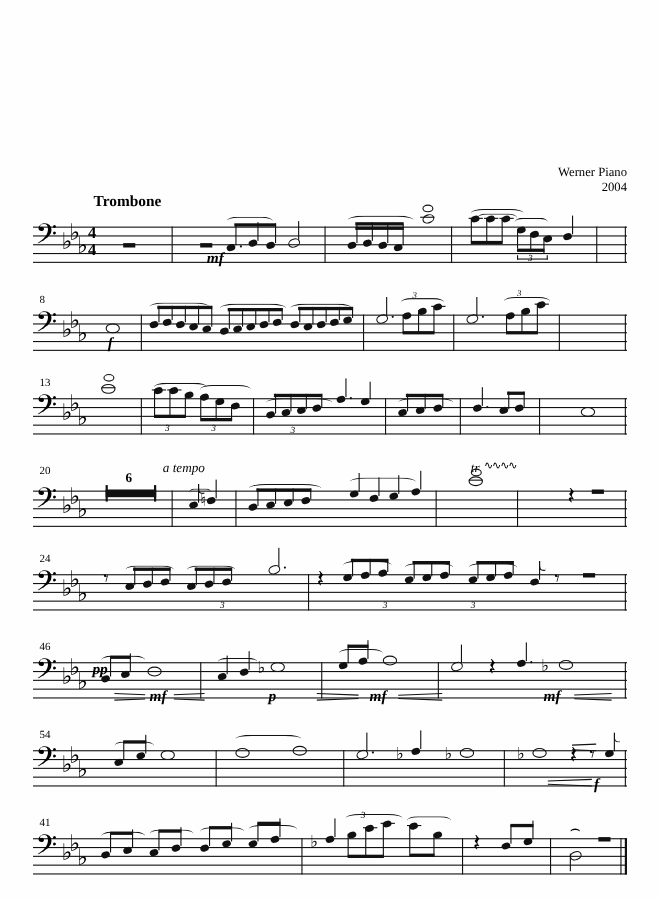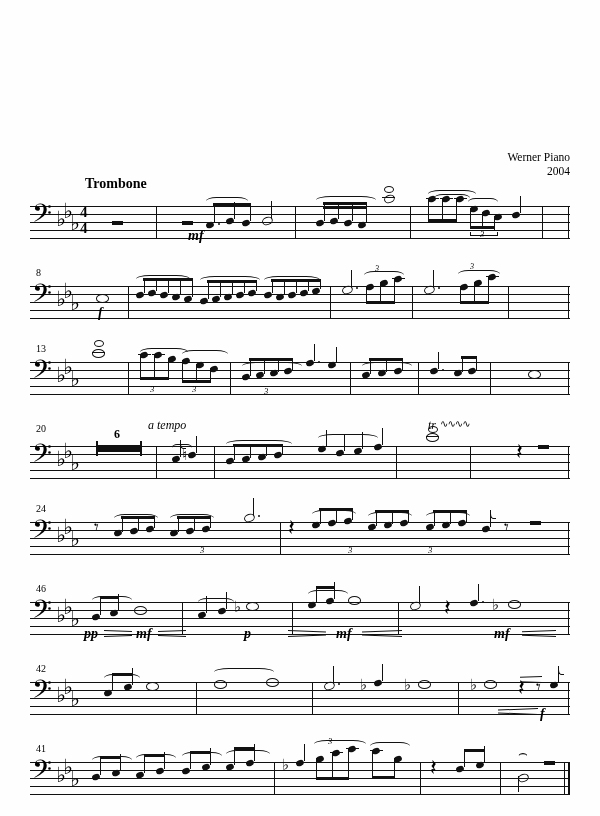--- a/index.html
+++ b/index.html
@@ -726,32 +726,32 @@
     <div class="nh open" style="left:380px; top:14px;"></div>
     <div class="stem" style="left:389px; top:-2px; height:17px;"></div>
     <div class="rest-quarter" style="left:414px; top:9px;">𝄽</div>
     <div class="nh" style="left:440px; top:12px;"></div>
     <div class="stem" style="left:448px; top:-4px; height:17px;"></div>
     <div class="dot" style="left:452px; top:13px;"></div>
     <div class="accidental" style="left:462px; top:10px;">♭</div>
     <div class="nh whole" style="left:478px; top:12px;"></div>
     <div class="barline" style="left:538px;"></div>
   </div>
-  <div class="dyn" style="left:84px; top:626px;">pp</div>
+  <div class="dyn" style="left:84px; top:602px;">pp</div>
   <div class="hairpin-open" style="left:104px; top:630px; width:28px;"></div>
   <div class="dyn" style="left:136px; top:626px;">mf</div>
   <div class="hairpin-close" style="left:158px; top:630px; width:28px;"></div>
   <div class="dyn" style="left:244px; top:626px;">p</div>
   <div class="hairpin-open" style="left:288px; top:630px; width:38px;"></div>
   <div class="dyn" style="left:336px; top:626px;">mf</div>
   <div class="hairpin-close" style="left:362px; top:630px; width:40px;"></div>
   <div class="dyn" style="left:494px; top:626px;">mf</div>
   <div class="hairpin-close" style="left:522px; top:630px; width:34px;"></div>
 
-  <div class="measure-num" style="left:36px; top:663px;">42</div>
+  <div class="measure-num" style="left:36px; top:663px;">54</div>
   <div class="system" style="top:668px;">
     <div class="staff">
       <div class="line l0"></div>
       <div class="line l1"></div>
       <div class="line l2"></div>
       <div class="line l3"></div>
       <div class="line l4"></div>
     </div>
     <div class="clef" style="left:2px; top:9px;">𝄢</div>
     <div class="keysig" style="left:26px; top:17px;">♭</div>

